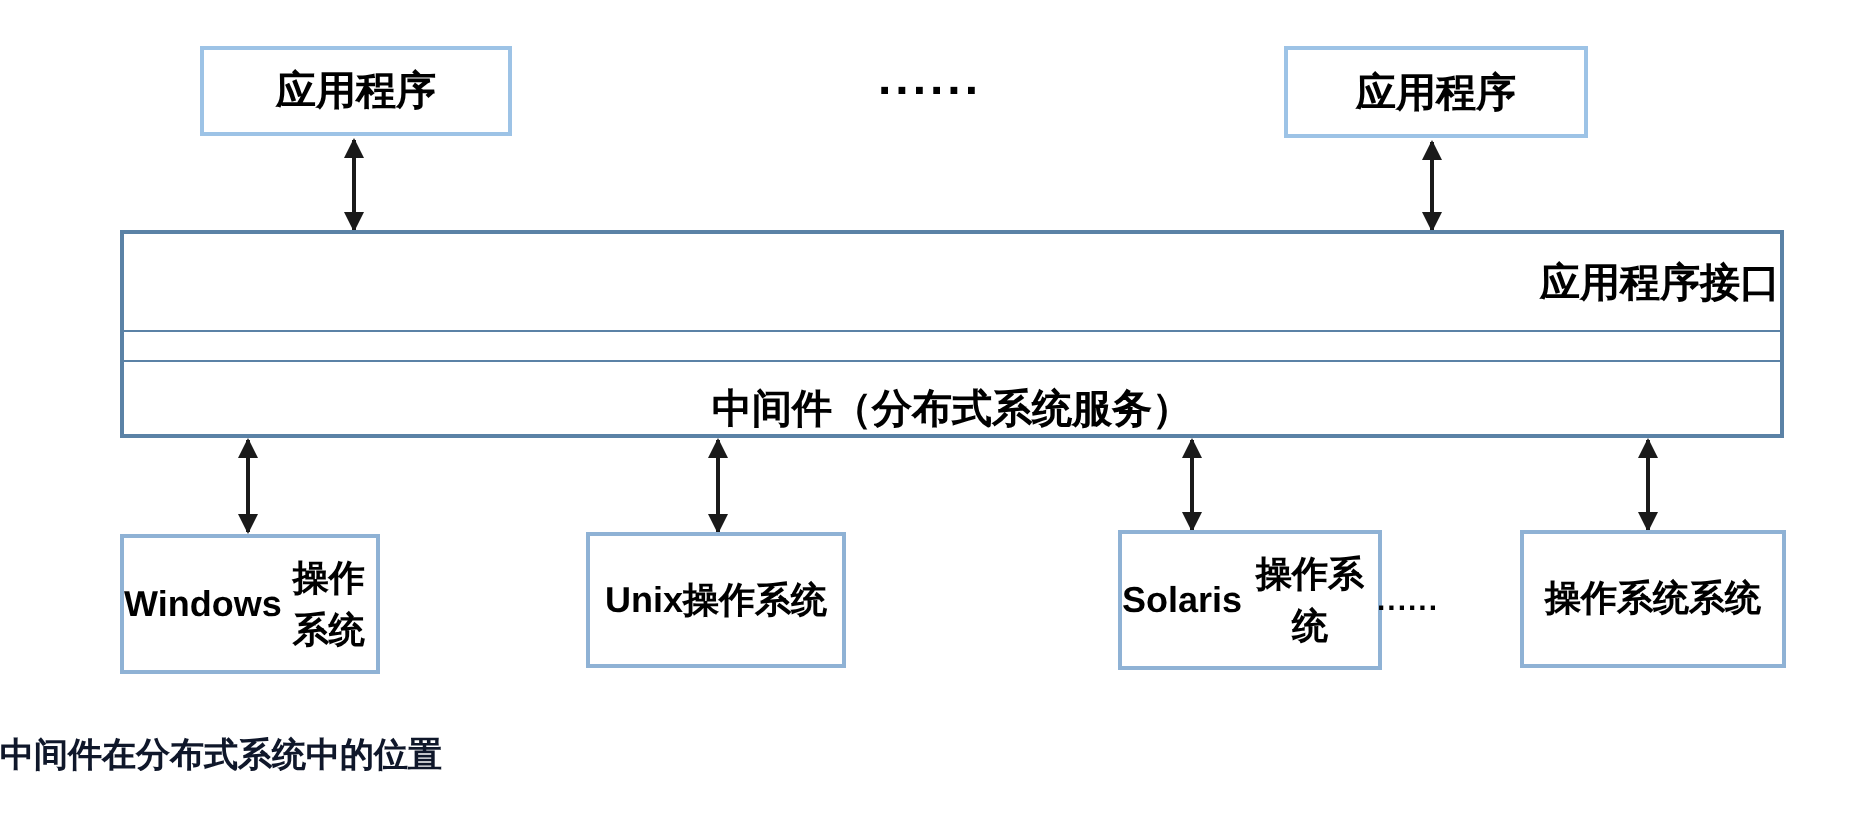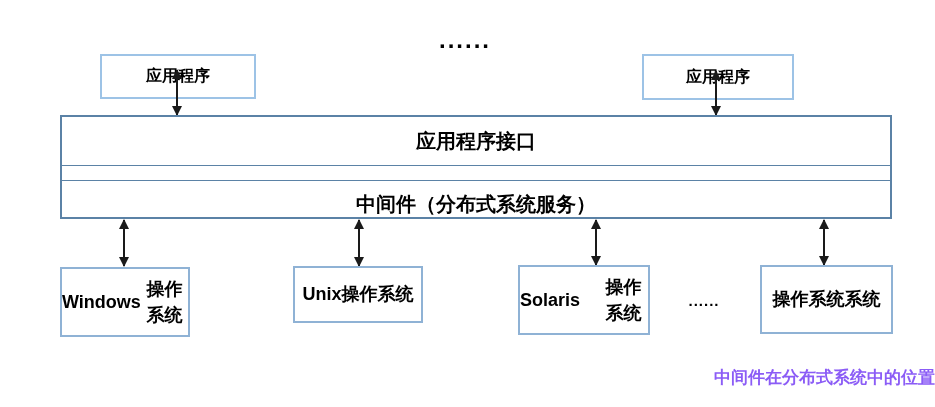--- a/index.html
+++ b/index.html
@@ -21,55 +21,54 @@
     border: 2px solid #9DC3E6;
     display: flex;
     align-items: center;
     justify-content: center;
     color: #000000;
   }
 
   .app-box {
     font-family: "Liberation Serif", "DejaVu Serif", serif;
     font-weight: bold;
-    font-size: 16px;
-    margin-top: 31px;
+    font-size: 20px;
   }
   .app-box-0 { left: 100px; top: 23px; width: 156px; height: 45px; }
   .app-box-1 { left: 642px; top: 23px; width: 152px; height: 46px; }
 
   .middleware-box {
     left: 60px; top: 115px; width: 832px; height: 104px;
     position: absolute;
     background: #ffffff;
     border: 2px solid #5B82A6;
   }
   .mid-row {
     display: flex;
     align-items: center;
     justify-content: center;
     font-family: "Liberation Serif", "DejaVu Serif", serif;
     font-weight: bold;
     font-size: 20px;
     color: #000000;
   }
-  .mid-row-api { height: 49px; border-bottom: 1px solid #5B82A6; }
+  .mid-row-api { height: 49px; border-bottom: 1px solid #5B82A6; justify-content: flex-end; }
   .mid-row-mw  { height: 48px; border-top: 1px solid #5B82A6; margin-top: 14px; }
 
   .os-box {
     border-color: #8FB2D5;
     flex-direction: row;
     font-weight: bold;
     font-size: 18px;
     line-height: 1.45;
     text-align: center;
   }
   .os-box-0 { left: 60px;  top: 267px; width: 130px; height: 70px; }
-  .os-box-1 { left: 293px; top: 266px; width: 130px; height: 57px; }
-  .os-box-2 { left: 518px; top: 265px; width: 132px; height: 70px; gap: 19px; }
+  .os-box-1 { left: 293px; top: 266px; width: 130px; height: 68px; }
+  .os-box-2 { left: 559px; top: 265px; width: 132px; height: 70px; }
   .os-box-3 { left: 760px; top: 265px; width: 133px; height: 69px; }
 
   
   .dots {
     position: absolute;
     font-weight: bold;
     color: #000000;
     letter-spacing: 2px;
     text-align: center;
   }
@@ -99,24 +98,24 @@
   .arrow-bot-0 { left: 123px; top: 220px; height: 46px; }
   .arrow-bot-1 { left: 358px; top: 220px; height: 46px; }
   .arrow-bot-2 { left: 595px; top: 220px; height: 45px; }
   .arrow-bot-3 { left: 823px; top: 220px; height: 45px; }
 
   
   .caption {
     position: absolute;
     left: 0; top: 366px;
     width: 100%;
-    text-align: right;
+    text-align: left;
     font-weight: bold;
     font-size: 17px;
-    color: #8b5cf6;
+    color: #0f172a;
   }
 </style>
 </head>
 <body>
 
 <div class="canvas">
 
   <div class="box app-box app-box-0">
     <span>应用程序</span>
   </div>

